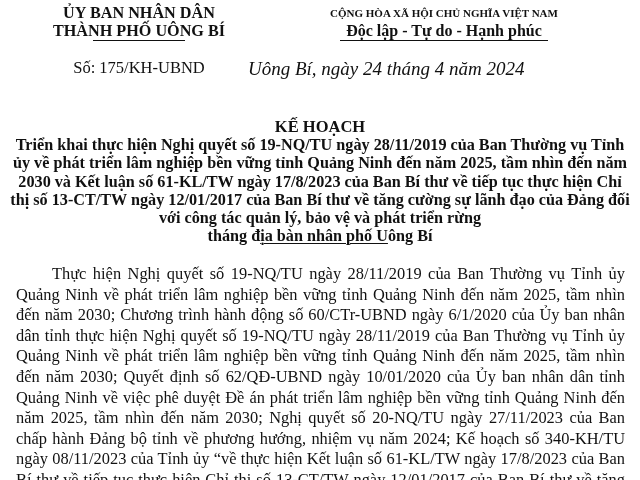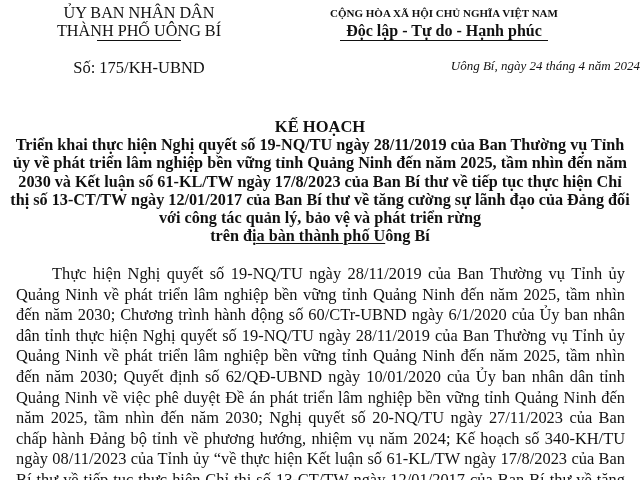--- a/index.html
+++ b/index.html
@@ -2,21 +2,21 @@
 <html><head>
   <meta charset="utf-8">
   <style>
     html, body { margin: 0; padding: 0; background: #ffffff; }
     body {
       width: 640px; height: 480px; overflow: hidden; position: relative;
       font-family: "Liberation Serif", serif; color: #111;
     }
     .hdr-left {
       position: absolute; left: 0; top: 4px; width: 278px;
-      text-align: center; font-weight: normal; font-size: 16.2px; line-height: 18px;
+      text-align: center; font-weight: bold; font-size: 16.2px; line-height: 18px;
     }
     .hdr-left .l2 { position: relative; display: inline-block; text-align: right; }
     .hdr-left .ul {
       position: absolute; left: 40px; right: 40px; bottom: -1px;
       height: 1px; background: #111;
     }
     .docnum {
       position: absolute; left: 0; top: 58px; width: 278px;
       text-align: center; font-size: 16.5px;
     }
@@ -24,21 +24,21 @@
       position: absolute; left: 248px; top: 4px; width: 392px;
       text-align: center; font-weight: bold;
     }
     .hdr-right .l1 { font-size: 11px; line-height: 18px; white-space: nowrap; }
     .hdr-right .l2 { font-size: 16px; line-height: 18px; display: inline-block; position: relative; padding: 0 6px; }
     .hdr-right .ul {
       position: absolute; left: 0; right: 0; bottom: -1px; height: 1px; background: #111;
     }
     .place-date {
       position: absolute; left: 248px; top: 58px; width: 392px;
-      text-align: right; font-style: italic; font-size: 13px;
+      text-align: left; font-style: italic; font-size: 19px;
     }
     .title-block {
       position: absolute; left: 10px; top: 118px; width: 620px;
       text-align: center; font-weight: bold; font-size: 16.2px; line-height: 18.2px;
     }
     .title-block .heading { font-size: 16.5px; }
     .title-block .u { text-decoration: underline; text-decoration-thickness: 1px; text-underline-offset: 2px; }
     .body-text {
       position: absolute; left: 16px; top: 264px; width: 609px;
       font-size: 16.4px; line-height: 20.6px; text-align: justify; text-indent: 36px;
@@ -63,16 +63,16 @@
     <span>Độc lập - Tự do - Hạnh phúc</span>
     <span class="ul"></span>
   </div>
 </div>
 
 <div class="place-date">Uông Bí, ngày 24 tháng 4 năm 2024</div>
 
 <div class="title-block">
   <div class="heading">KẾ HOẠCH</div>
   <div>Triển khai thực hiện Nghị quyết số 19-NQ/TU ngày 28/11/2019 của Ban Thường vụ Tỉnh ủy về phát triển lâm nghiệp bền vững tỉnh Quảng Ninh đến năm 2025, tầm nhìn đến năm 2030 và Kết luận số 61-KL/TW ngày 17/8/2023 của Ban Bí thư về tiếp tục thực hiện Chỉ thị số 13-CT/TW ngày 12/01/2017 của Ban Bí thư về tăng cường sự lãnh đạo của Đảng đối với công tác quản lý, bảo vệ và phát triển rừng</div>
-  <div><span>trên đ</span><span class="u">ịa bàn thành phố U</span><span>ông Bí</span></div>
+  <div><span>tháng đ</span><span class="u">ịa bàn nhân phố U</span><span>ông Bí</span></div>
 </div>
 
 <div class="body-text">Thực hiện Nghị quyết số 19-NQ/TU ngày 28/11/2019 của Ban Thường vụ Tỉnh ủy Quảng Ninh về phát triển lâm nghiệp bền vững tỉnh Quảng Ninh đến năm 2025, tầm nhìn đến năm 2030; Chương trình hành động số 60/CTr-UBND ngày 6/1/2020 của Ủy ban nhân dân tỉnh thực hiện Nghị quyết số 19-NQ/TU ngày 28/11/2019 của Ban Thường vụ Tỉnh ủy Quảng Ninh về phát triển lâm nghiệp bền vững tỉnh Quảng Ninh đến năm 2025, tầm nhìn đến năm 2030; Quyết định số 62/QĐ-UBND ngày 10/01/2020 của Ủy ban nhân dân tỉnh Quảng Ninh về việc phê duyệt Đề án phát triển lâm nghiệp bền vững tỉnh Quảng Ninh đến năm 2025, tầm nhìn đến năm 2030; Nghị quyết số 20-NQ/TU ngày 27/11/2023 của Ban chấp hành Đảng bộ tỉnh về phương hướng, nhiệm vụ năm 2024; Kế hoạch số 340-KH/TU ngày 08/11/2023 của Tỉnh ủy “về thực hiện Kết luận số 61-KL/TW ngày 17/8/2023 của Ban Bí thư về tiếp tục thực hiện Chỉ thị số 13-CT/TW ngày 12/01/2017 của Ban Bí thư về tăng cường sự lãnh đạo của Đảng đối với công tác quản lý</div>
 
 </body></html>

